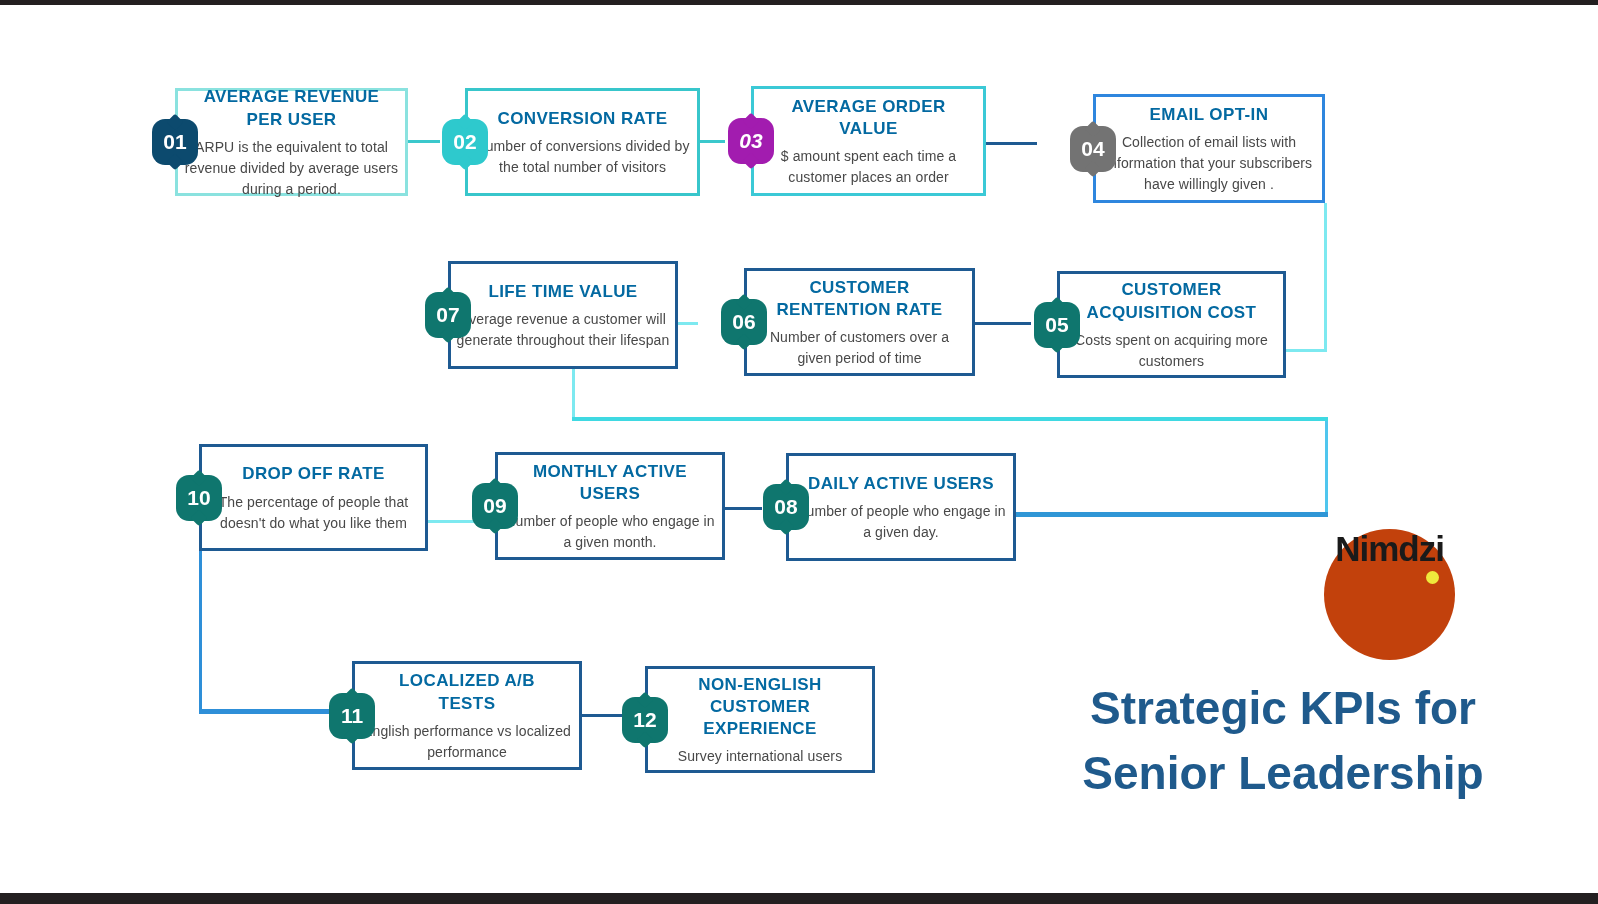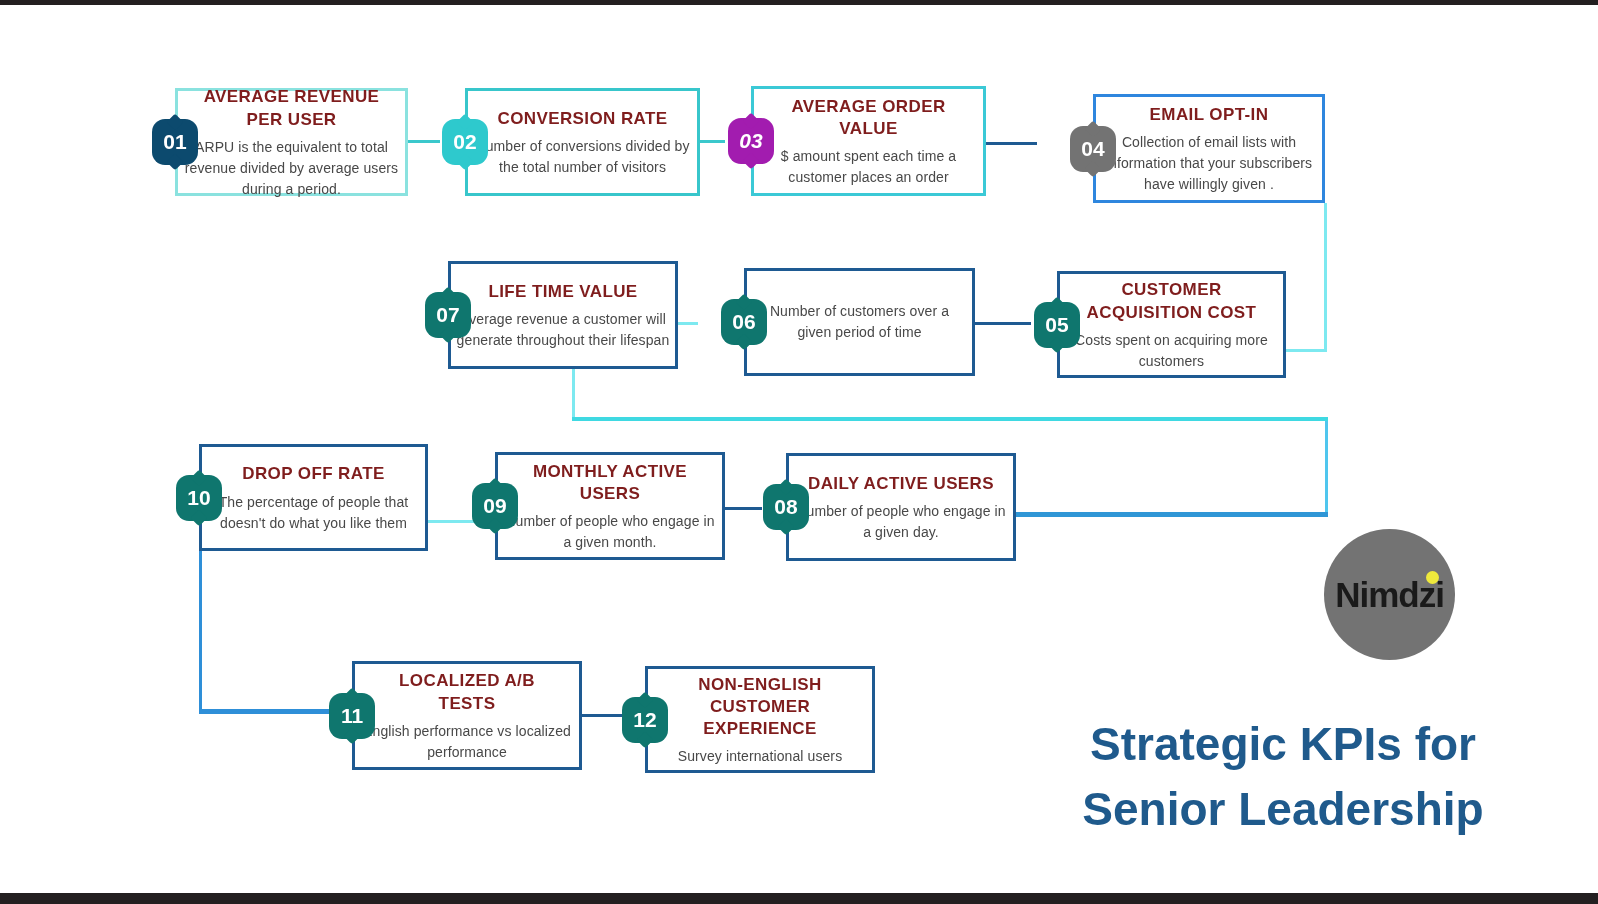--- a/index.html
+++ b/index.html
@@ -4,21 +4,21 @@
 <style>
   html,body{margin:0;padding:0;background:#ffffff;}
   .canvas{position:relative;width:1598px;height:904px;background:#ffffff;overflow:hidden;
           font-family:"Liberation Sans",sans-serif;}
   .bar-top{position:absolute;left:0;top:0;width:100%;height:5px;background:#231f20;}
   .bar-bottom{position:absolute;left:0;bottom:0;width:100%;height:11px;background:#231f20;}
 
   .kpi{position:absolute;background:#fff;border:3px solid #1e5a92;box-sizing:border-box;
        display:flex;flex-direction:column;justify-content:center;text-align:center;
        padding:6px 10px;z-index:2;}
-  .kpi h3{margin:2px 0 6px;padding:0 8px;font-size:17px;font-weight:bold;color:#7f1d1d;
+  .kpi h3{margin:2px 0 6px;padding:0 8px;font-size:17px;font-weight:bold;color:#0369a1;
           letter-spacing:.4px;line-height:1.3;}
   .kpi p{margin:0 -6px;font-size:14px;color:#484848;line-height:1.5;letter-spacing:.1px;}
 
   .b-aqua{border-color:#8ae2df;}
   .b-teal{border-color:#38c6cb;}
   .b-cyan{border-color:#3bc9d6;}
   .b-blue{border-color:#2e86de;}
   .b-navy{border-color:#1e5a92;}
 
   .badge{position:absolute;left:-26px;top:calc(50% - 23px);width:46px;height:46px;
@@ -37,27 +37,27 @@
   .line{position:absolute;z-index:1;}
   .l-teal{background:#3bc8cc;}
   .l-navy{background:#1e5a92;}
   .l-lightcyan{background:#7de9f0;}
   .l-turquoise{background:#3fd9e2;}
   .l-sky{background:#4fc6ee;}
   .l-thickblue{background:#2f96d6;}
   .l-medblue{background:#2e8fd8;}
 
   .logo{position:absolute;left:1324px;top:529px;width:131px;height:131px;border-radius:50%;
-        background:#737373;display:flex;align-items:center;justify-content:center;z-index:2;}
+        background:#c2410c;display:flex;justify-content:center;z-index:2;}
   .logo-text{font-size:35px;font-weight:bold;color:#1a1a1a;letter-spacing:-1px;}
   .logo-dot{position:absolute;top:42px;right:16px;width:13px;height:13px;border-radius:50%;
         background:#efe93c;}
 
   .title{position:absolute;left:1048px;top:676px;width:470px;text-align:center;
-         color:#1f5a8c;font-size:46px;font-weight:bold;line-height:1.42;letter-spacing:0;margin-top:36px;}
+         color:#1f5a8c;font-size:46px;font-weight:bold;line-height:1.42;letter-spacing:0;}
 </style>
 </head>
 <body>
 
 <div class="canvas">
   <div class="bar-top"></div>
   <div class="bar-bottom"></div>
 
   <div class="kpi b-aqua" style="left:175px;top:88px;width:233px;height:108px;">
     <span class="badge g-aqua">01</span>
@@ -80,20 +80,21 @@
     <p>Collection of email lists with information that your subscribers have willingly given .</p>
   </div>
 
   <div class="kpi b-navy" style="left:448px;top:261px;width:230px;height:108px;">
     <span class="badge g-navy">07</span>
     <h3>LIFE TIME VALUE</h3>
     <p>Average revenue  a customer will generate throughout their lifespan</p>
   </div>
   <div class="kpi b-navy" style="left:744px;top:268px;width:231px;height:108px;">
     <span class="badge g-navy">06</span>
+    <h3>CUSTOMER RENTENTION RATE</h3>
     <p>Number of customers  over a given period of time</p>
   </div>
   <div class="kpi b-navy" style="left:1057px;top:271px;width:229px;height:107px;">
     <span class="badge g-navy">05</span>
     <h3>CUSTOMER ACQUISITION COST</h3>
     <p>Costs spent on acquiring more customers</p>
   </div>
 
   <div class="kpi b-navy" style="left:199px;top:444px;width:229px;height:107px;">
     <span class="badge g-navy">10</span>

